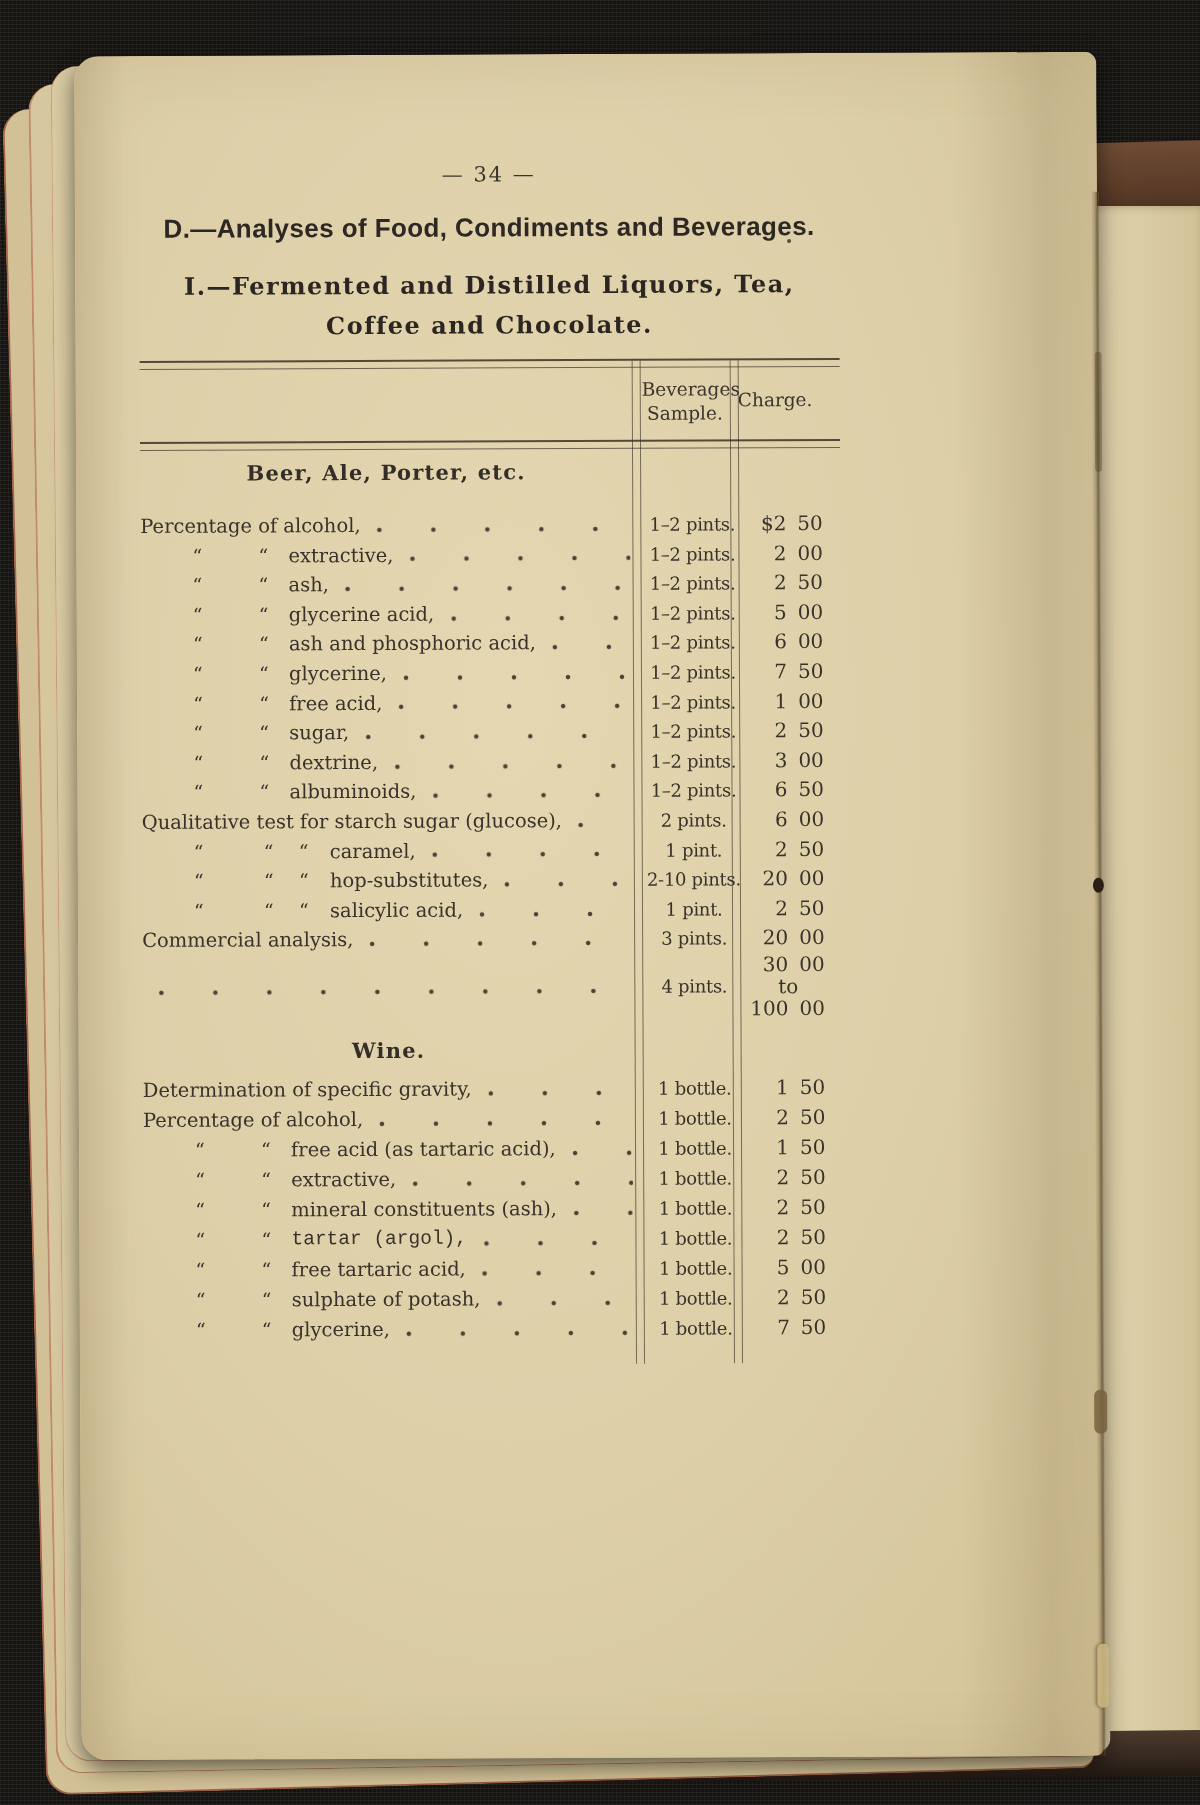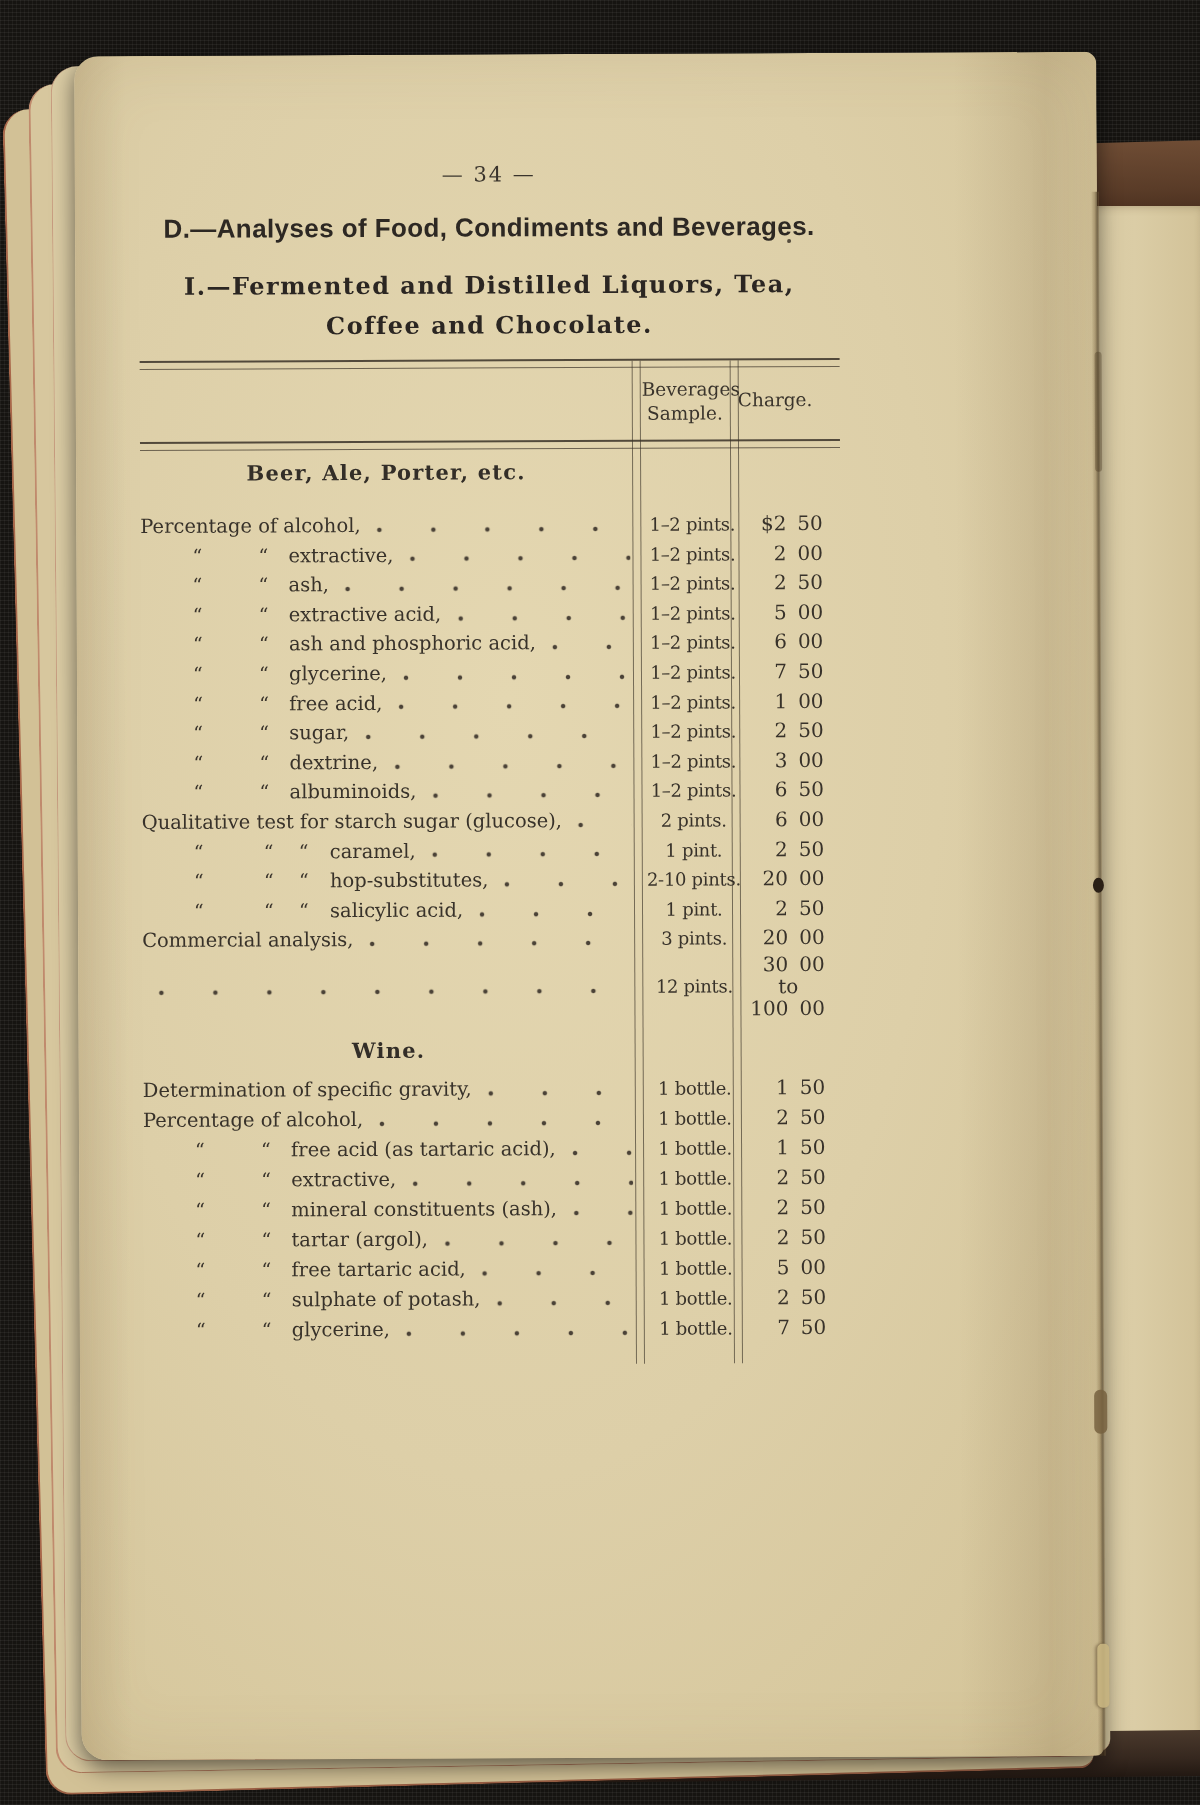--- a/index.html
+++ b/index.html
@@ -174,21 +174,21 @@
                 <div class="lbl" style="margin-left: 148px;">ash,</div>
                 <div class="dots"></div>
               </div>
               <div class="sample">1–2 pints.</div>
               <div class="charge"><span class="dol">2</span><span class="cts">50</span></div>
             </div>
             <div class="row">
               <div class="lab">
                 <div class="ditto" style="left: 52px;">“</div>
                 <div class="ditto" style="left: 118px;">“</div>
-                <div class="lbl" style="margin-left: 148px;">extractive acid,</div>
+                <div class="lbl" style="margin-left: 148px;">glycerine acid,</div>
                 <div class="dots"></div>
               </div>
               <div class="sample">1–2 pints.</div>
               <div class="charge"><span class="dol">5</span><span class="cts">00</span></div>
             </div>
             <div class="row">
               <div class="lab">
                 <div class="ditto" style="left: 52px;">“</div>
                 <div class="ditto" style="left: 118px;">“</div>
                 <div class="lbl" style="margin-left: 148px;">ash and phosphoric acid,</div>
@@ -293,21 +293,21 @@
                 <div class="lbl" style="margin-left: 0px;">Commercial analysis,</div>
                 <div class="dots"></div>
               </div>
               <div class="sample">3 pints.</div>
               <div class="charge"><span class="dol">20</span><span class="cts">00</span></div>
             </div>
             <div class="row tall">
               <div class="lab">
                 <div class="dots"></div>
               </div>
-              <div class="sample">12 pints.</div>
+              <div class="sample">4 pints.</div>
               <div class="charge">
                 <div class="cline"><span class="dol">30</span><span class="cts">00</span></div>
                 <div class="cline cto">to</div>
                 <div class="cline"><span class="dol">100</span><span class="cts">00</span></div>
               </div>
             </div>
           </div>
           <div class="sec-heading sh-wine">Wine.</div>
           <div class="wine-rows">
             <div class="row h30">
@@ -353,21 +353,21 @@
                 <div class="lbl" style="margin-left: 148px;">mineral constituents (ash),</div>
                 <div class="dots"></div>
               </div>
               <div class="sample">1 bottle.</div>
               <div class="charge"><span class="dol">2</span><span class="cts">50</span></div>
             </div>
             <div class="row h30">
               <div class="lab">
                 <div class="ditto" style="left: 52px;">“</div>
                 <div class="ditto" style="left: 118px;">“</div>
-                <div class="lbl" style="margin-left: 148px;">tartar (argol),</div>
+                <div class="lbl" style="margin-left: 148px; font-family: Liberation Mono, monospace;">tartar (argol),</div>
                 <div class="dots"></div>
               </div>
               <div class="sample">1 bottle.</div>
               <div class="charge"><span class="dol">2</span><span class="cts">50</span></div>
             </div>
             <div class="row h30">
               <div class="lab">
                 <div class="ditto" style="left: 52px;">“</div>
                 <div class="ditto" style="left: 118px;">“</div>
                 <div class="lbl" style="margin-left: 148px;">free tartaric acid,</div>

